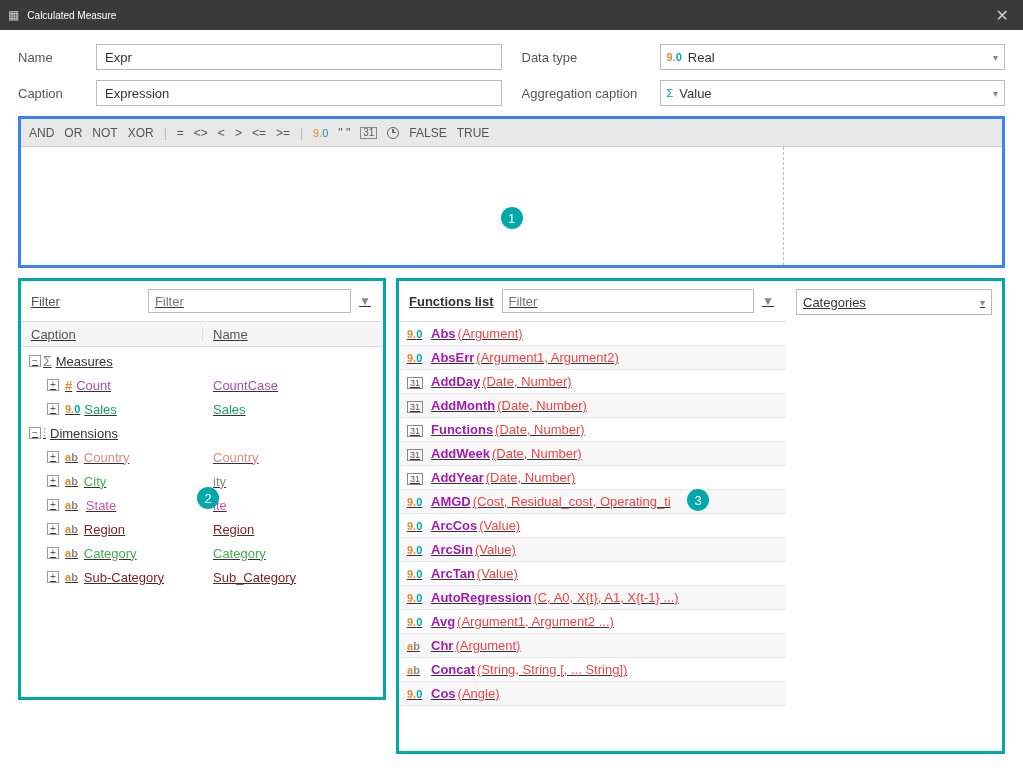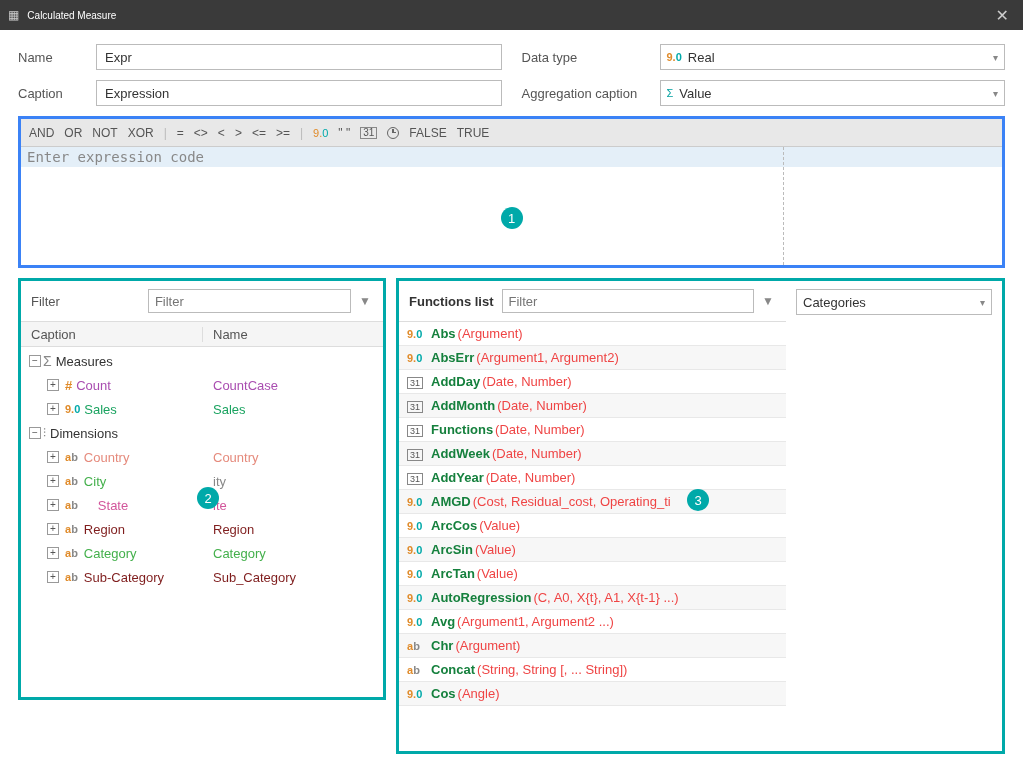--- a/index.html
+++ b/index.html
@@ -89,20 +89,21 @@
   display: flex; align-items: center; justify-content: center;
   font-size: 13px; font-weight: 500;
   z-index: 10;
 }
 
 .panels { display: flex; gap: 10px; margin-top: 10px; }
 .panel {
   border: 3px solid #00a9a9;
   background: #fff;
   position: relative;
+  text-decoration: underline;
 }
 .panel-left { width: 368px; height: 422px; }
 .panel-right { flex: 1; height: 476px; display: flex; }
 
 .filter-bar {
   display: flex; align-items: center; gap: 8px;
   padding: 8px 10px;
 }
 .filter-label { color: #555; font-size: 13px; }
 .filter-label.bold { font-weight: 600; color: #333; }
@@ -157,21 +158,21 @@
 .functions-list::-webkit-scrollbar { width: 14px; }
 .functions-list::-webkit-scrollbar-track { background: #f0f0f0; }
 .functions-list::-webkit-scrollbar-thumb { background: #c4c4c4; }
 .fn-row {
   display:flex; align-items:center; height:24px;
   border-bottom:1px solid #e8e8e8; padding-left:8px;
   font-size:13px; cursor:pointer;
 }
 .fn-row:nth-child(even){ background:#f7f7f7; }
 .fn-icon { width:24px; text-align:left; }
-.fn-name { font-weight:600; color:#15803d; }
+.fn-name { font-weight:600; color:#a21caf; }
 .fn-args { color:#ef4444; margin-left:2px; }
 
 .categories-col {
   width: 216px; padding: 8px 10px;
 }
 .categories-col .form-select { width: 100%; gap: 44px; }
 
 .footer {
   display:flex; justify-content:center; align-items:center;
   gap: 24px; margin-top: 20px;
@@ -240,21 +241,20 @@
       <span>&gt;=</span>
       <span class="sep">|</span>
       <span class="num90"><span>9.</span><span class="dec">0</span></span>
       <span>" "</span>
       <span class="date31">31</span>
       <span class="clock"></span>
       <span>FALSE</span>
       <span>TRUE</span>
     </div>
     <div class="expr-area">
-      <div class="placeholder">Enter expression code</div>
       <div class="dash-line"></div>
     </div>
     <div class="badge" style="left:50%; top:88px; transform:translateX(-50%)">1</div>
   </div>
 
   <div class="panels">
     <div class="panel panel-left">
       <div class="filter-bar">
         <span class="filter-label">Filter</span>
         <input class="filter-input" style="margin-left: 80px;" placeholder="Filter">
@@ -308,21 +308,21 @@
                   <span class="expander">+</span>
                   <span class="ab-icon">a<span class="b">b</span></span>
                   <span class="c-green" style="margin-left:2px">City</span>
                 </div>
                 <div class="col2 c-gray">ity</div>
               </div>
               <div class="tree-row">
                 <div class="col1 indent2">
                   <span class="expander">+</span>
                   <span class="ab-icon">a<span class="b">b</span></span>
-                  <span class="c-magenta" style="margin-left:16px">State</span>
+                  <span class="c-magenta" style="margin-left:4px">State</span>
                 </div>
                 <div class="col2 c-magenta">ite</div>
               </div>
               <div class="tree-row">
                 <div class="col1 indent2">
                   <span class="expander">+</span>
                   <span class="ab-icon">a<span class="b">b</span></span>
                   <span class="c-blue" style="margin-left:2px">Region</span>
                 </div>
                 <div class="col2 c-blue">Region</div>

